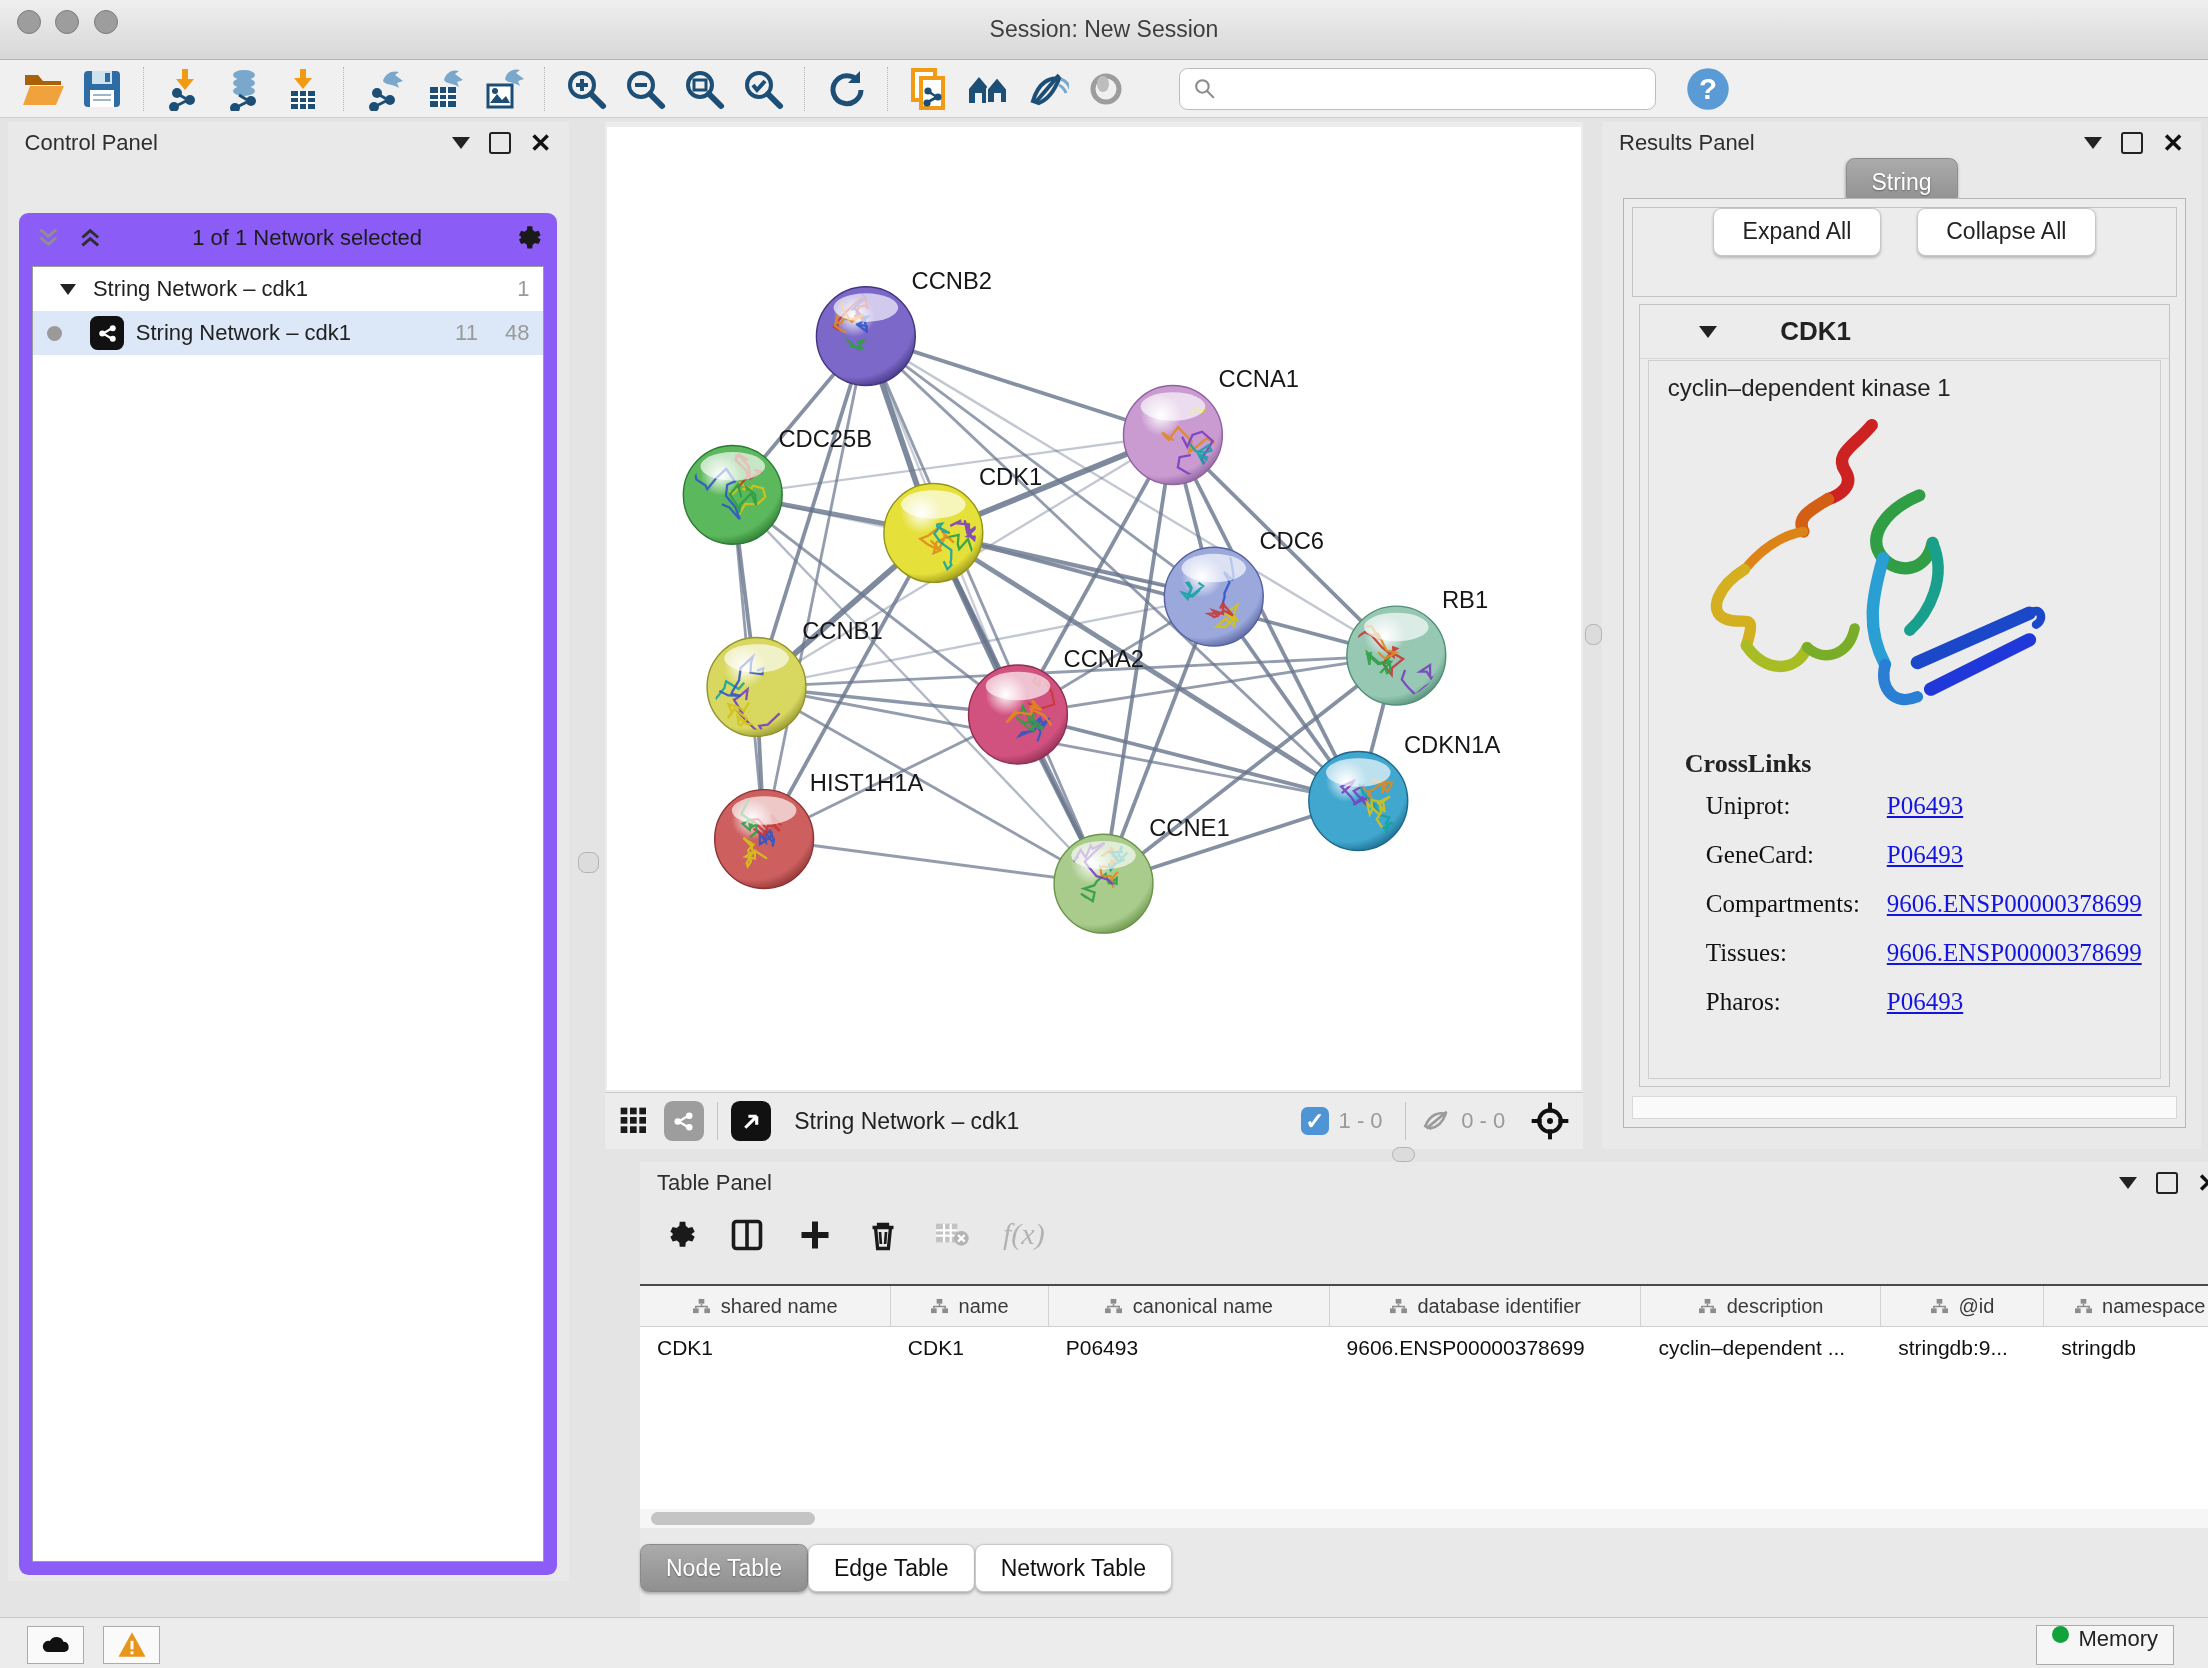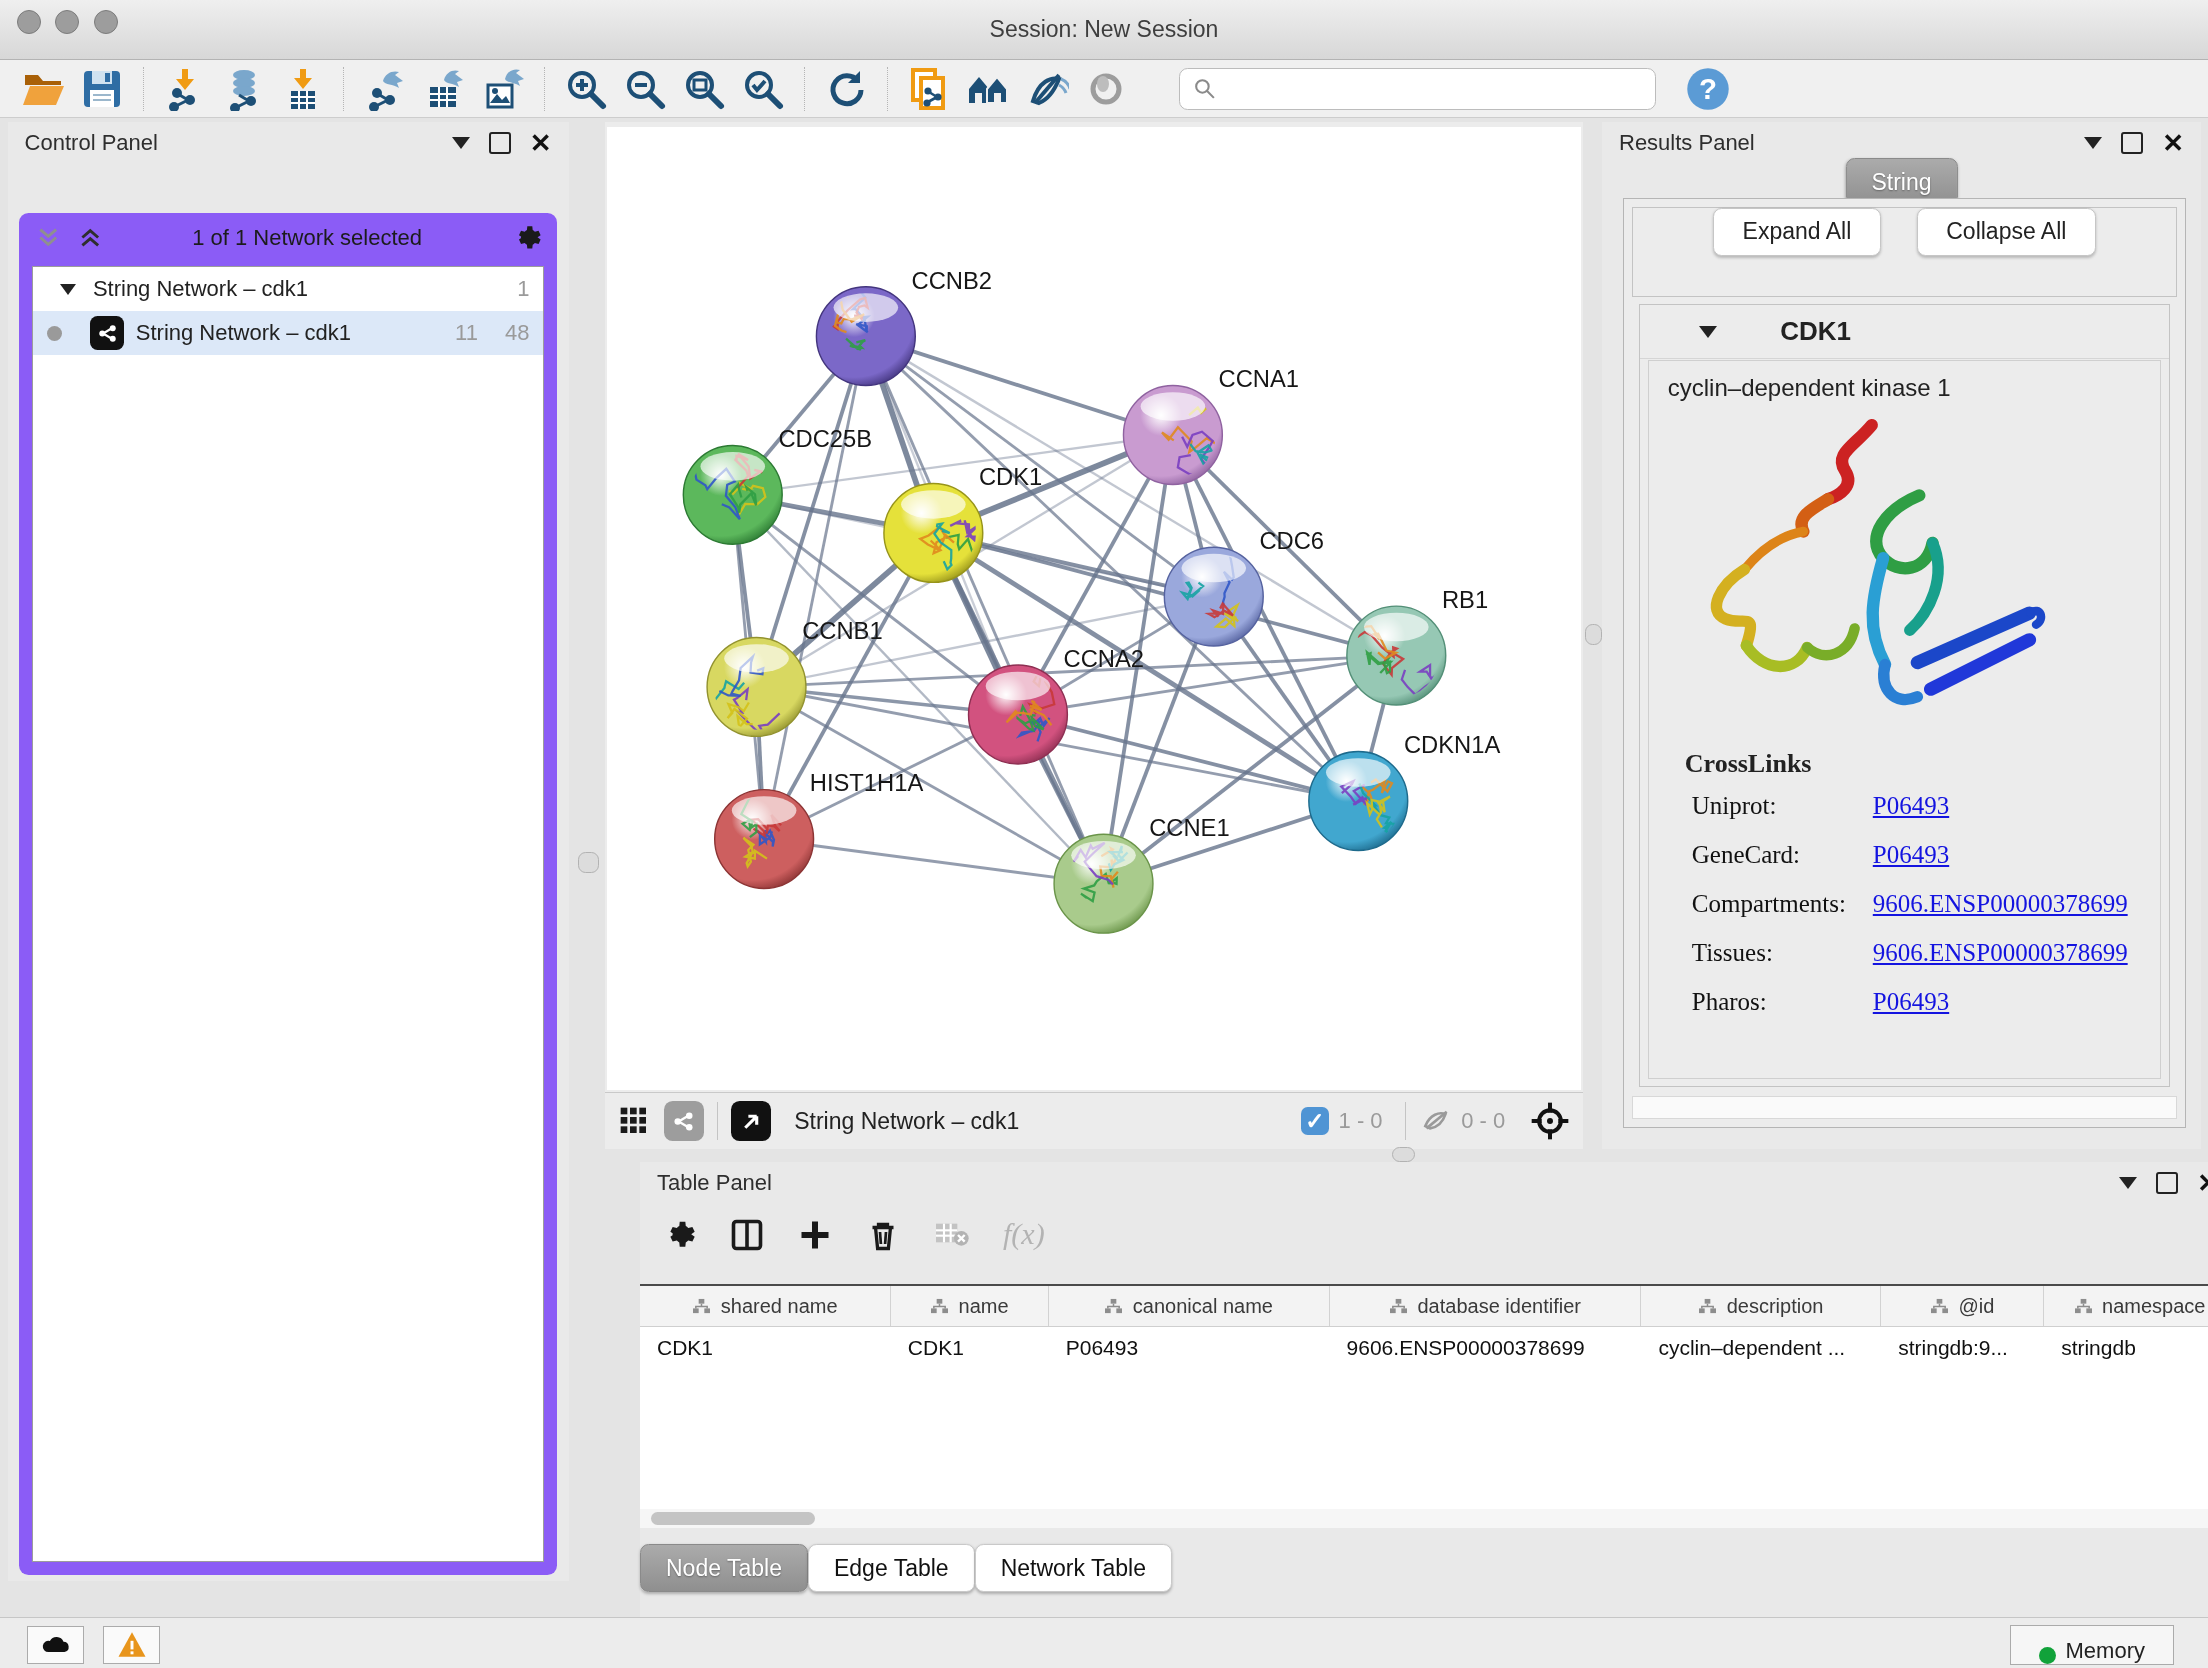--- a/index.html
+++ b/index.html
@@ -66,42 +66,42 @@
   .rpbtn{height:46px;padding:0 28.5px;background:#fff;border:1px solid #c6c6c6;border-radius:8.6px;
     box-shadow:0 1.9px 2.9px rgba(0,0,0,.22);font-size:23px;display:flex;align-items:center}
   #rpSection{margin:0 7.6px 7.6px 7.6px;border:1.9px solid #c3c3c3;position:absolute;left:7.6px;right:7.6px;top:105px;bottom:32px}
   #rpSecHead{height:53px;display:flex;align-items:center;border-bottom:1.9px solid #d5d5d5}
   #rpSecHead .tri-down{margin-left:59px}
   #rpSecTitle{font-size:26px;font-weight:bold;margin-left:63px}
   #rpContent{position:absolute;left:7.6px;right:7.6px;top:55px;bottom:7.6px;border:1.9px solid #cfcfcf;background:#ececec;overflow:hidden}
   #rpSubtitle{font-size:24px;padding:13.3px 0 0 19px}
   #crossBlock{font-family:"Liberation Serif",serif;position:absolute;left:0;top:388px;width:100%}
   #crossHead{font-size:26px;font-weight:bold;margin:0 0 13.3px 36px}
-  .clrow{display:flex;margin:0 0 21px 43px;font-size:25px}
+  .clrow{display:flex;margin:0 0 21px 57px;font-size:25px}
   .clrow .lbl{width:181px;color:#111}
   .clrow a{color:#1414e0;text-decoration:underline}
   #rpScrollStrip{position:absolute;left:7.6px;right:7.6px;bottom:7.6px;height:21px;background:#fafafa;border:1px solid #d8d8d8}
   
   #tablePanel{left:640px;top:1162px;width:1596px;height:455px}
   #tpToolbar{display:flex;align-items:flex-start;gap:32px;padding:13.3px 0 9.5px 21px}
   #tpTableWrap{position:absolute;left:0;right:0;top:122px;bottom:89px;background:#fff;border-top:2.9px solid #4a4a4a;border-bottom:1.9px solid #9c9c9c}
   #tpHeader{display:flex;height:40px;background:#f3f3f3;border-bottom:1px solid #cfcfcf}
   .thcell{display:flex;align-items:center;justify-content:center;gap:9.5px;font-size:20px;color:#3a3a3a;
     border-right:1px solid #d2d2d2;box-sizing:border-box;overflow:hidden;white-space:nowrap}
   #tpRows .trow{display:flex;height:42px}
   .tdcell{display:flex;align-items:center;font-size:21px;color:#111;padding-left:17px;box-sizing:border-box;overflow:hidden;white-space:nowrap}
   #tpHScroll{position:absolute;left:0;right:0;bottom:89px;height:19px;background:#f6f6f6}
   #tpHScroll .thumb{position:absolute;left:11.4px;top:2.9px;width:164px;height:13.3px;border-radius:7.6px;background:#c4c4c4}
   #tpTabs{position:absolute;left:0;right:0;bottom:25px;display:flex;justify-content:flex-start}
   
   #statusbar{position:absolute;left:0;top:1617px;width:100%;height:51px;background:#ececec;border-top:1px solid #c6c6c6}
   .sbtn{position:absolute;top:7.6px;width:55px;height:36px;background:#fafafa;border:1.9px solid #ababab;
     display:flex;align-items:center;justify-content:center}
-  #memBtn{position:absolute;right:34px;top:6.7px;height:38px;padding:0 28px;background:#f6f6f6;border:1.9px solid #ababab;
-    display:flex;align-items:flex-end;gap:9.5px;font-size:22px}
+  #memBtn{position:absolute;right:34px;top:6.7px;height:38px;padding:0 15px;background:#f6f6f6;border:1.9px solid #ababab;
+    display:flex;align-items:flex-start;gap:9.5px;font-size:22px}
   #memDot{width:17px;height:17px;border-radius:50%;background:#11a23a}
   
   .knob{position:absolute;background:#dcdcdc;border:1px solid #b2b2b2;border-radius:7.6px}
   svg{display:block}
 </style>
 </head>
 <body>
 
 <div class="titlebar">
   <div class="traffic">

